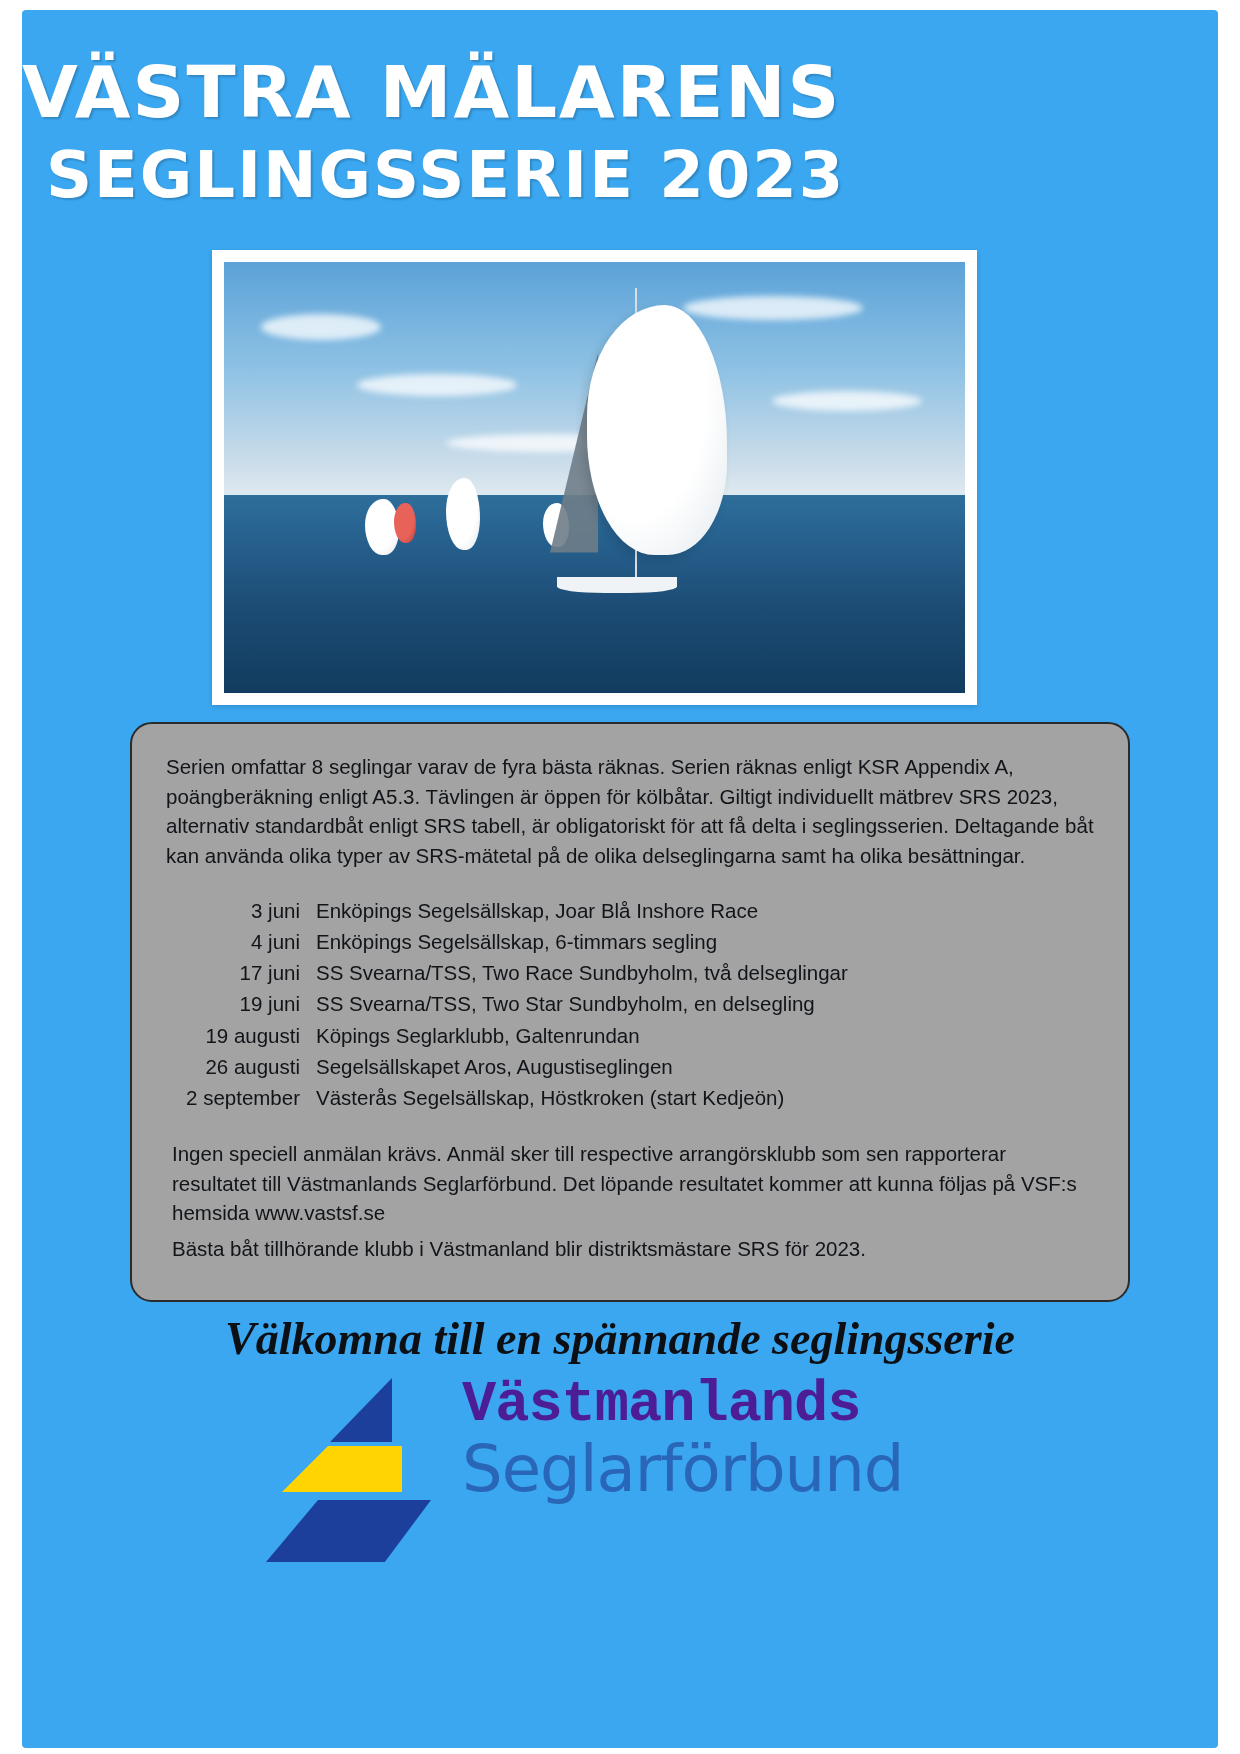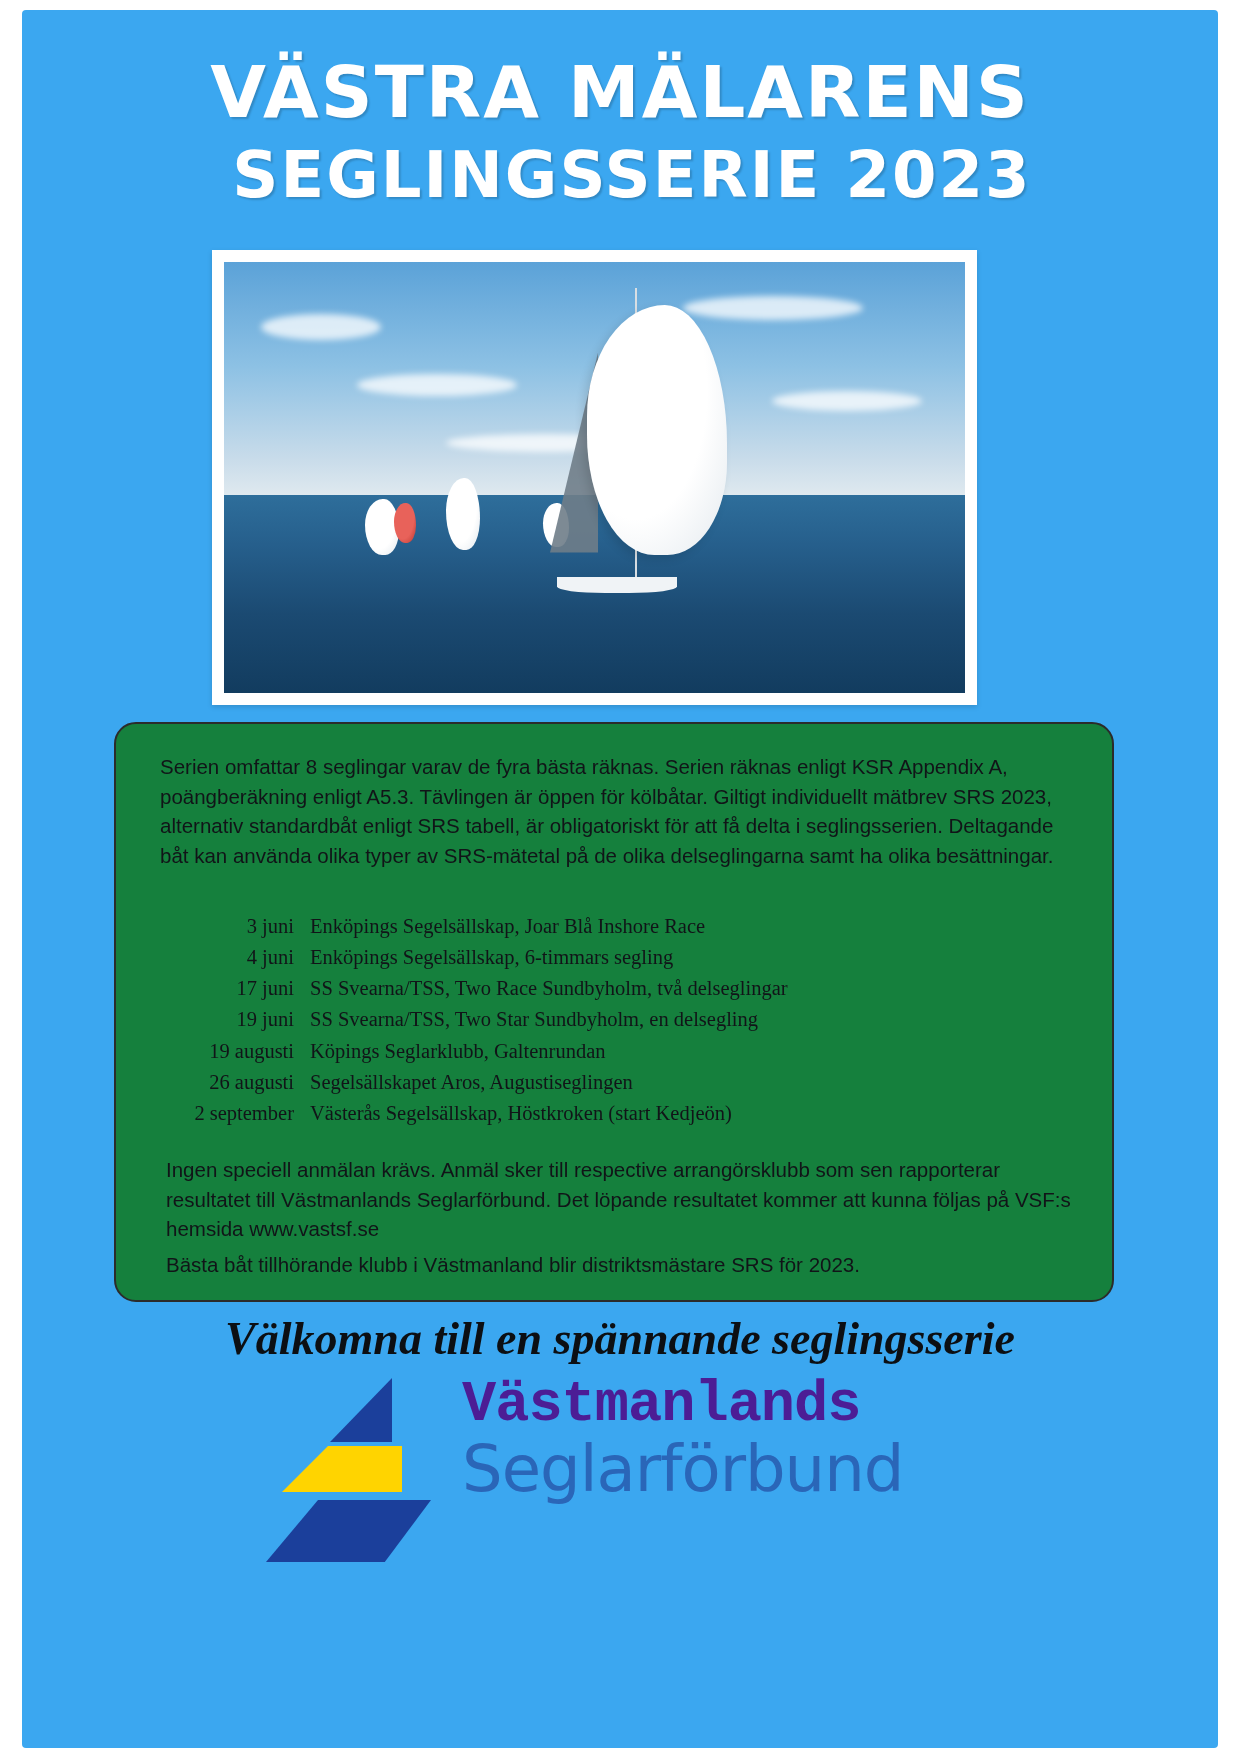--- a/index.html
+++ b/index.html
@@ -23,21 +23,20 @@
     border-radius: 4px;
     overflow: hidden;
   }
 
   
   .title-block {
     position: absolute;
     left: 0;
     top: 46px;
     width: 1196px;
-    text-align: center;
     color: #ffffff;
   }
   .title-line {
     font-family: "DejaVu Sans", sans-serif;
     font-weight: bold;
     letter-spacing: 2px;
     line-height: 1.02;
     text-shadow: 2px 2px 2px rgba(0,0,0,0.18);
   }
   .title-line1 { font-size: 72px; }
@@ -123,39 +122,38 @@
     width: 34px;
     height: 56px;
     background: radial-gradient(ellipse at 40% 30%, #ffffff 60%, #dfe6ec 100%);
     border-radius: 52% 44% 40% 50% / 46% 56% 44% 54%;
   }
   .sail-red { background: radial-gradient(ellipse at 40% 30%, #e8625a 60%, #b7342c 100%); }
 
   
   .card {
     position: absolute;
-    left: 92px;
+    left: 108px;
     top: 712px;
     width: 1000px;
     height: 580px;
-    background: #15803d;
+    background: #a3a3a3;
     border: 2px solid #2b2b2b;
     border-radius: 22px;
     box-sizing: border-box;
-    padding: 28px 34px 22px 44px;
+    padding: 28px 34px 22px 34px;
     color: #111418;
     font-size: 20.5px;
     line-height: 1.45;
   }
   .intro { margin: 0 0 6px 0; }
   .schedule {
-    margin: 40px 0 0 0;
+    margin: 24px 0 0 0;
     padding: 0;
     list-style: none;
-    font-family: Liberation Serif, serif;
   }
   .sched-row {
     display: flex;
     line-height: 1.52;
   }
   .sched-date {
     width: 150px;
     flex: 0 0 150px;
     text-align: right;
     padding-right: 16px;

